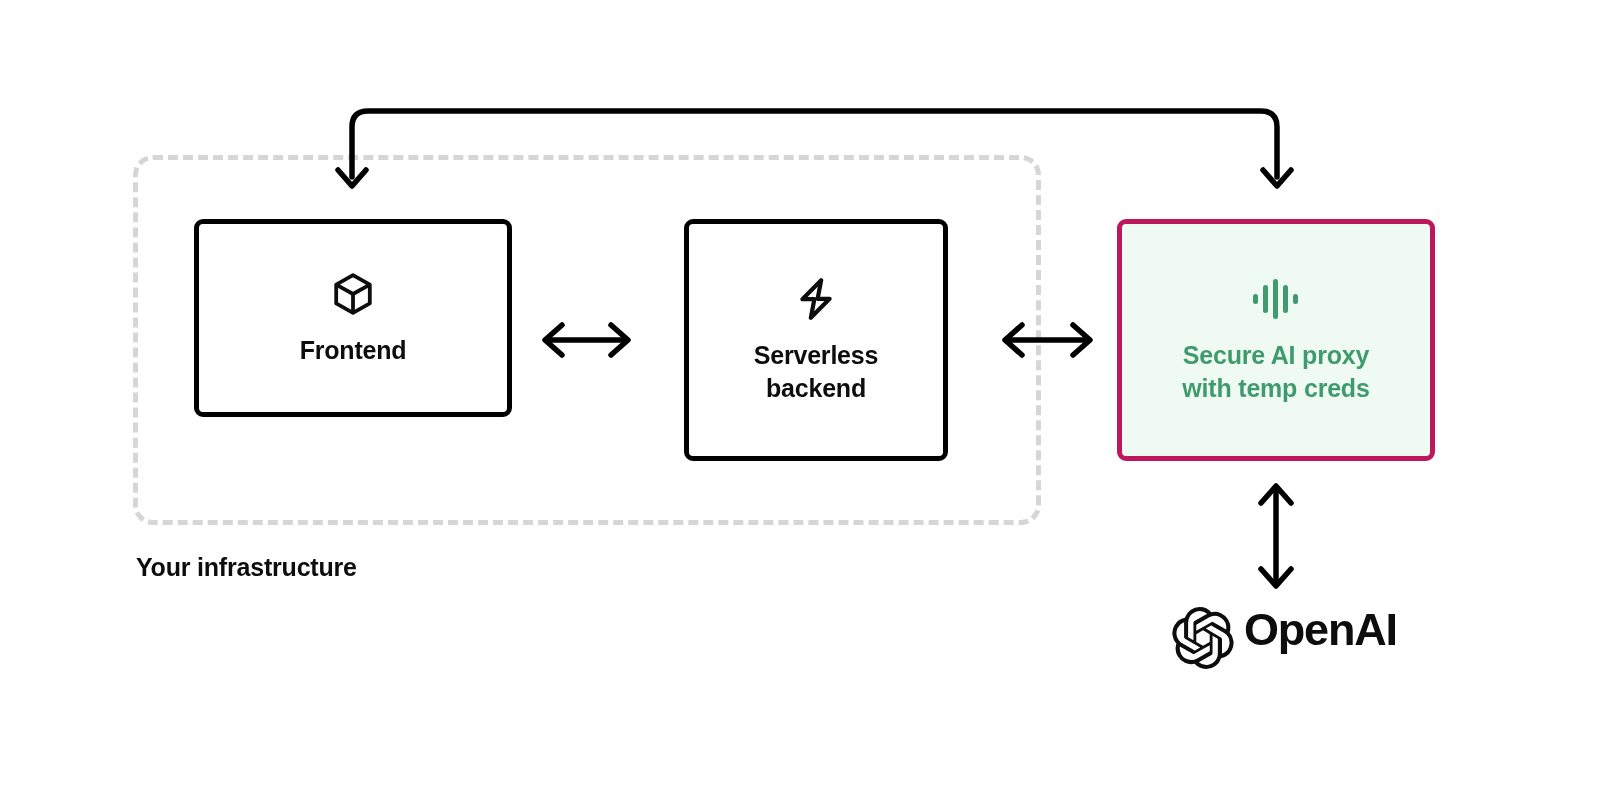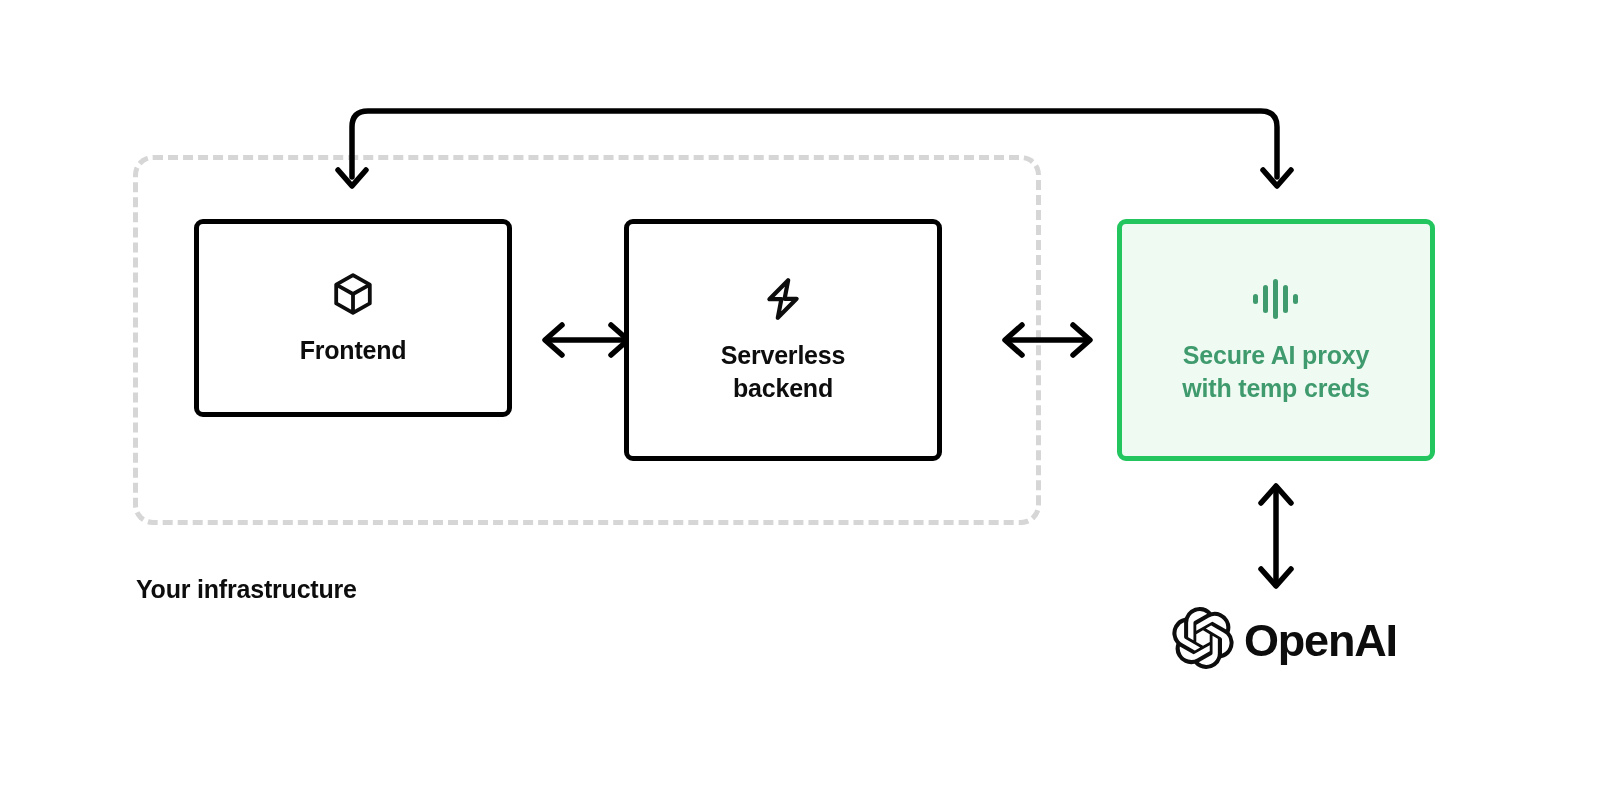--- a/index.html
+++ b/index.html
@@ -33,21 +33,21 @@
     top: 155px;
     width: 908px;
     height: 370px;
     border: 5px dashed #d6d6d6;
     border-radius: 20px;
     box-sizing: border-box;
   }
   .infra-label {
     position: absolute;
     left: 136px;
-    top: 575px;
+    top: 553px;
     font-size: 25px;
     font-weight: bold;
     color: #0d0d0d;
     letter-spacing: -0.2px;
     white-space: nowrap;
   }
   
   .node {
     position: absolute;
     box-sizing: border-box;
@@ -56,32 +56,32 @@
     align-items: center;
     justify-content: center;
     border-radius: 9px;
   }
   .node-plain {
     background: #ffffff;
     border: 5px solid #000000;
   }
   .node-accent {
     background: #effaf3;
-    border: 5px solid #22c55e;
+    border: 5px solid #be185d;
   }
   #node-frontend {
     left: 194px;
     top: 219px;
     width: 318px;
     height: 198px;
   }
   #node-backend {
-    left: 624px;
+    left: 684px;
     top: 219px;
-    width: 318px;
+    width: 264px;
     height: 242px;
   }
   #node-proxy {
     left: 1117px;
     top: 219px;
     width: 318px;
     height: 242px;
   }
   .node-icon {
     display: block;
@@ -98,21 +98,20 @@
   }
   .node-accent .node-label {
     color: #3f9b6d;
   }
   
   .openai-lockup {
     position: absolute;
     left: 1172px;
     top: 607px;
     display: flex;
-    align-items: center;
     gap: 10px;
   }
   .openai-wordmark {
     font-size: 45px;
     font-weight: bold;
     color: #0d0d0d;
     letter-spacing: -1.2px;
     line-height: 1;
   }
 </style>

